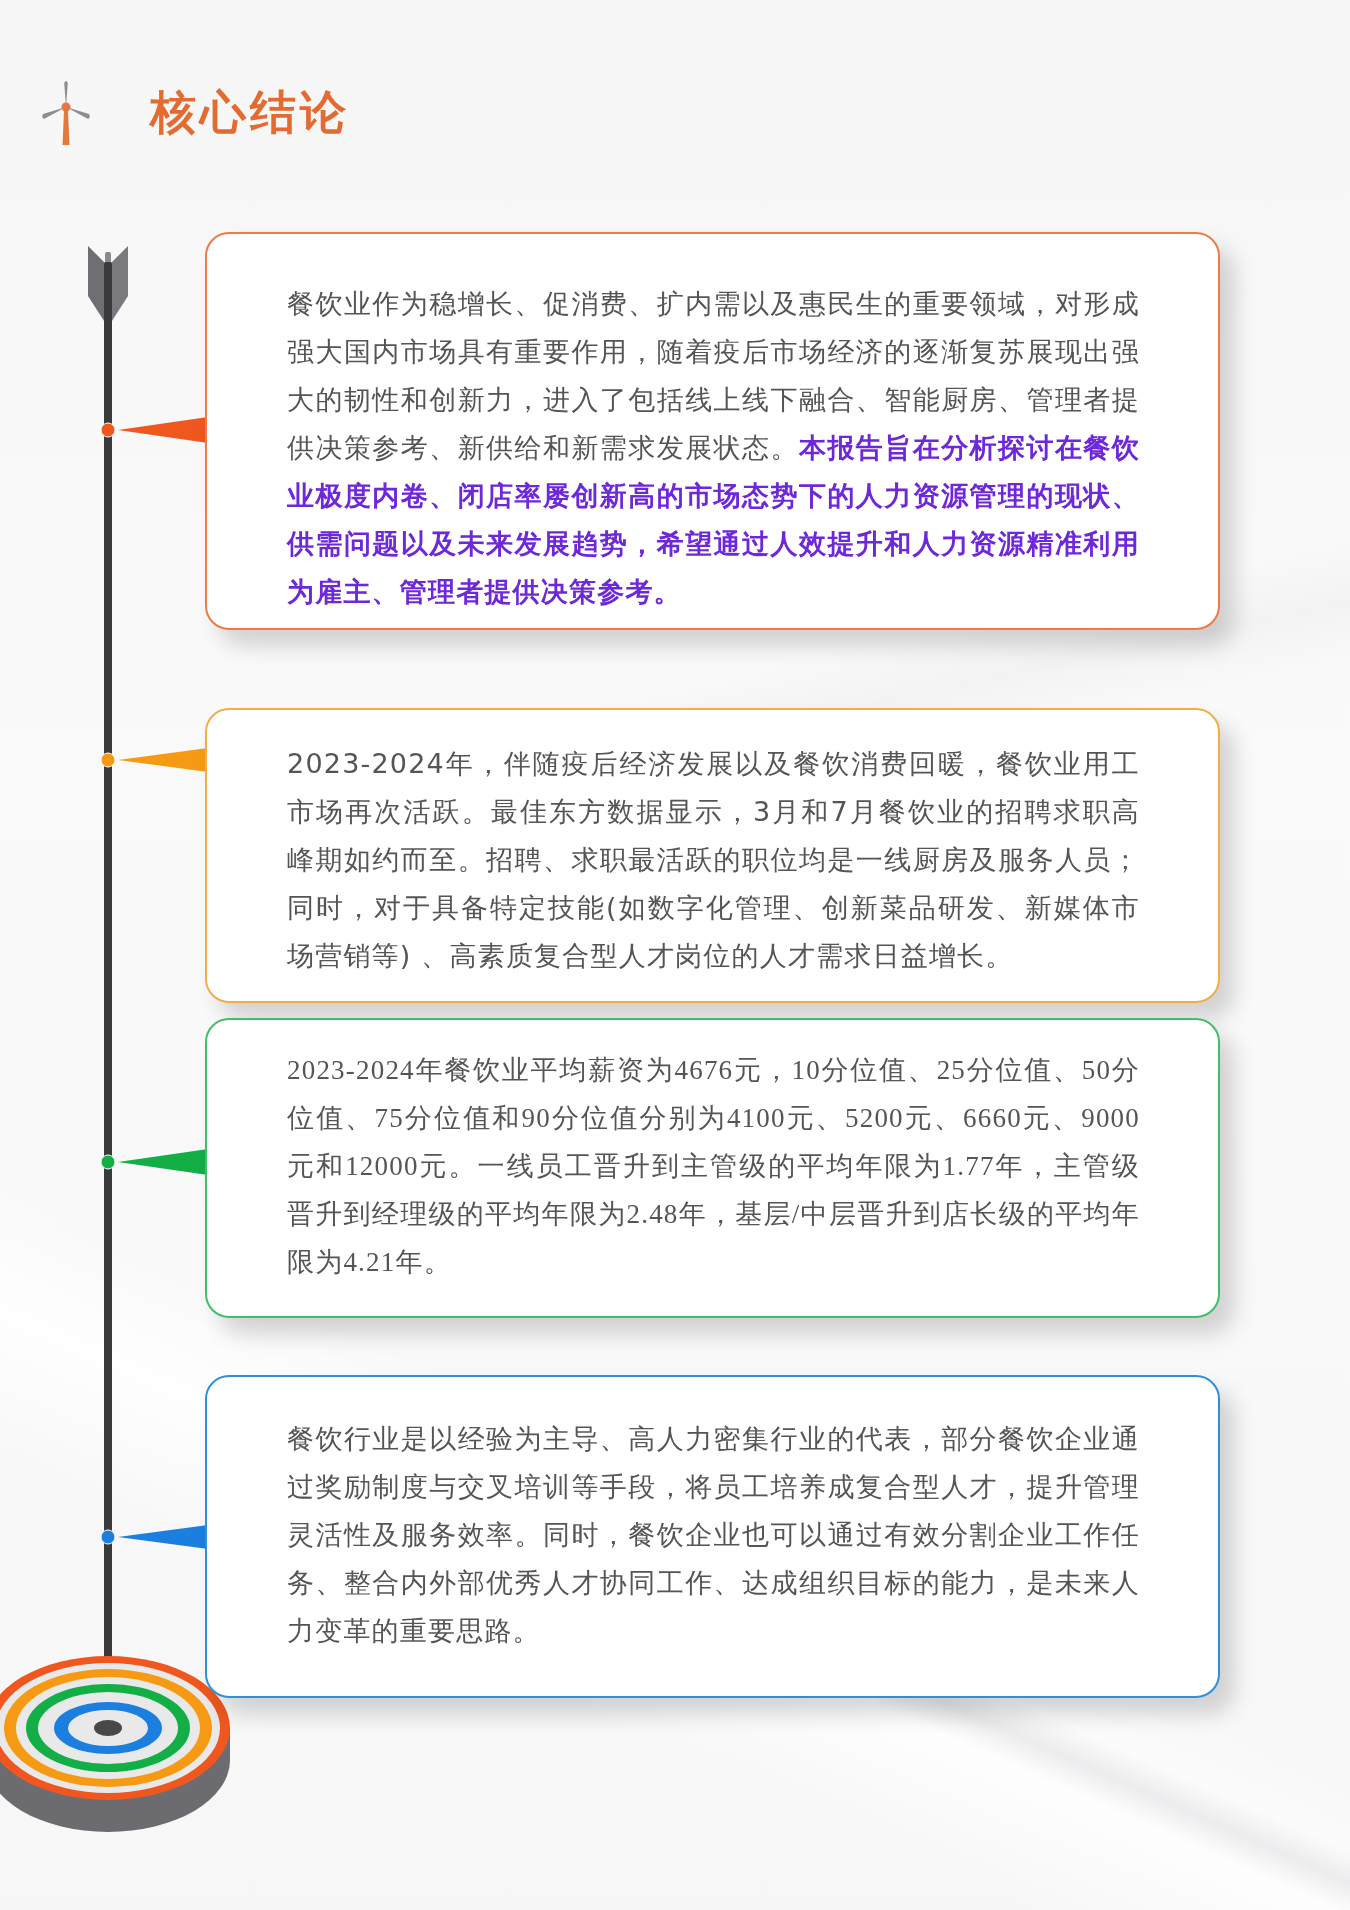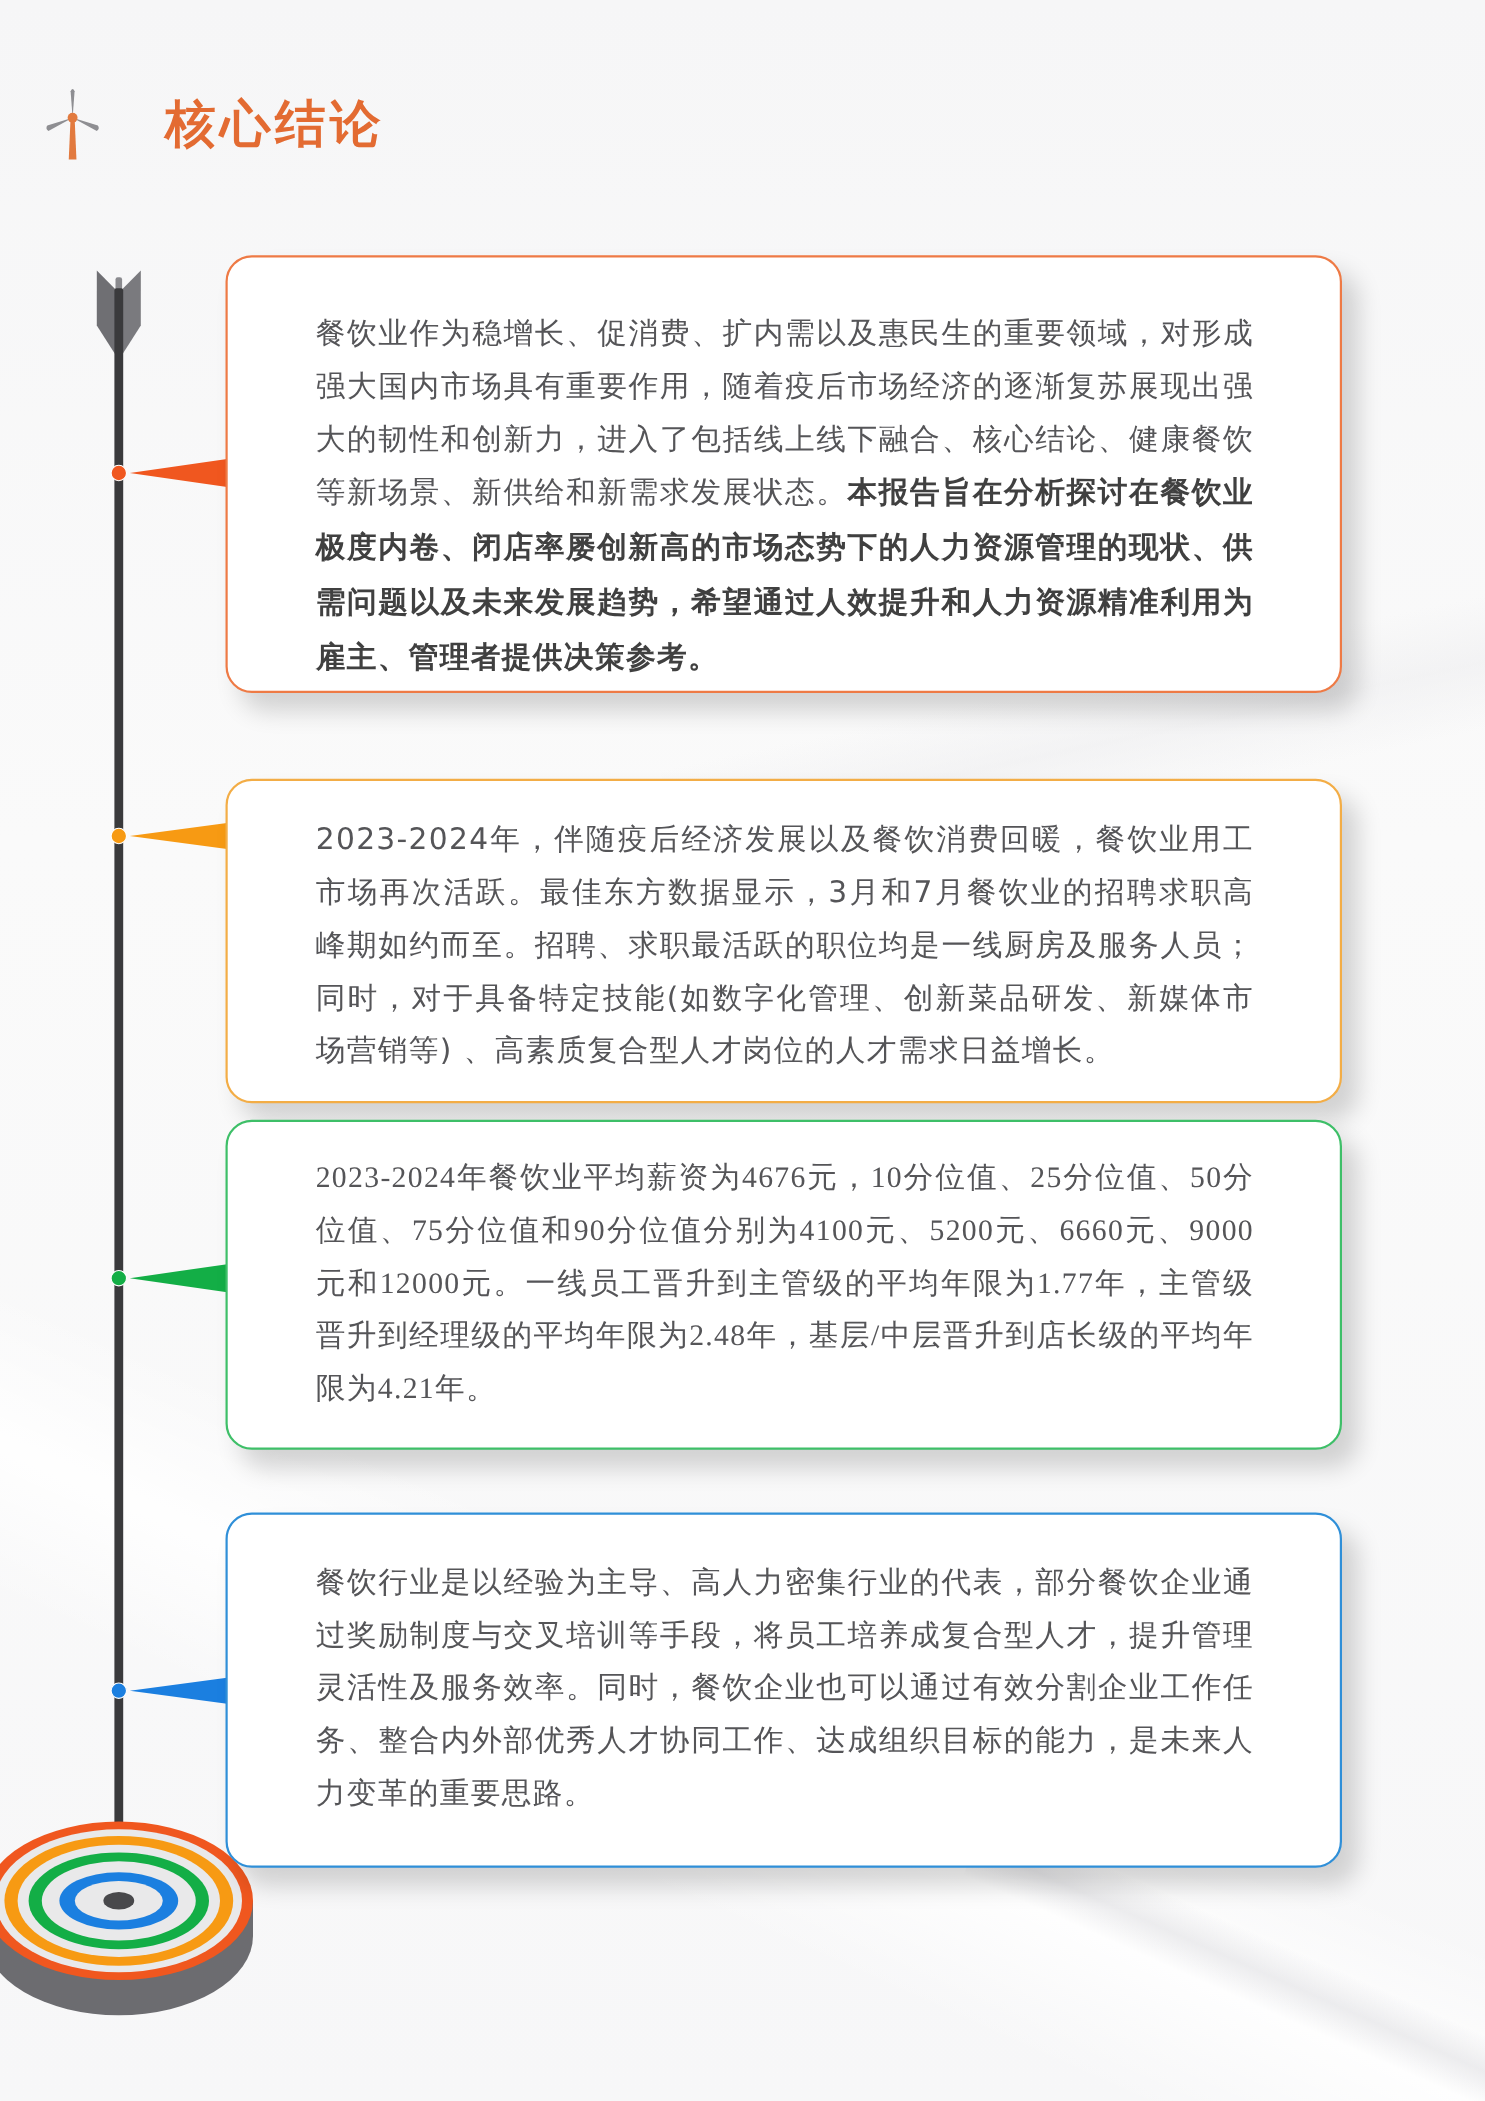--- a/index.html
+++ b/index.html
@@ -71,21 +71,21 @@
       box-shadow: 14px 16px 22px rgba(0,0,0,0.16);
       padding: 46px 78px 0 80px;
     }
     .card-text {
       font-size: 27px;
       line-height: 48px;
       color: #555558;
       letter-spacing: 1.2px;
       text-align: justify;
     }
-    .card-text .hl { color: #404040; font-weight: bold; font-family: Liberation Mono, monospace; }
+    .card-text .hl { color: #6d28d9; font-weight: bold; }
 
     .card-1 { top: 232px; height: 398px; border-color: #ee7a45; }
     .card-2 { top: 675px; height: 295px; border-color: #f3ad46; padding-top: 30px; margin-top: 33px; }
     .card-3 { top: 1018px; height: 300px; border-color: #3ebf68; padding-top: 26px; font-family: Liberation Serif, serif; }
     .card-4 { top: 1375px; height: 323px; border-color: #2f8fd8; padding-top: 38px; }
 
     .connector {
       position: absolute;
       left: 96px;
       width: 112px; height: 30px;
@@ -153,21 +153,21 @@
 </div>
 <div class="connector" style="top:1522px;">
   <svg width="112" height="30" viewBox="0 0 112 30">
     <circle cx="12" cy="15" r="7" fill="#1b7fe0" stroke="#ffffff" stroke-width="1"></circle>
     <polygon points="22,15 112,3 112,27" fill="#1b7fe0"></polygon>
   </svg>
 </div>
 
 <div class="card card-1">
   <p class="card-text">
-    <span>餐饮业作为稳增长、促消费、扩内需以及惠民生的重要领域，对形成强大国内市场具有重要作用，随着疫后市场经济的逐渐复苏展现出强大的韧性和创新力，进入了包括线上线下融合、核心结论、健康餐饮等新场景、新供给和新需求发展状态。</span><span class="hl">本报告旨在分析探讨在餐饮业极度内卷、闭店率屡创新高的市场态势下的人力资源管理的现状、供需问题以及未来发展趋势，希望通过人效提升和人力资源精准利用为雇主、管理者提供决策参考。</span>
+    <span>餐饮业作为稳增长、促消费、扩内需以及惠民生的重要领域，对形成强大国内市场具有重要作用，随着疫后市场经济的逐渐复苏展现出强大的韧性和创新力，进入了包括线上线下融合、智能厨房、管理者提供决策参考、新供给和新需求发展状态。</span><span class="hl">本报告旨在分析探讨在餐饮业极度内卷、闭店率屡创新高的市场态势下的人力资源管理的现状、供需问题以及未来发展趋势，希望通过人效提升和人力资源精准利用为雇主、管理者提供决策参考。</span>
   </p>
 </div>
 
 <div class="card card-2">
   <p class="card-text">2023-2024年，伴随疫后经济发展以及餐饮消费回暖，餐饮业用工市场再次活跃。最佳东方数据显示，3月和7月餐饮业的招聘求职高峰期如约而至。招聘、求职最活跃的职位均是一线厨房及服务人员；同时，对于具备特定技能(如数字化管理、创新菜品研发、新媒体市场营销等) 、高素质复合型人才岗位的人才需求日益增长。</p>
 </div>
 
 <div class="card card-3">
   <p class="card-text">2023-2024年餐饮业平均薪资为4676元，10分位值、25分位值、50分位值、75分位值和90分位值分别为4100元、5200元、6660元、9000元和12000元。一线员工晋升到主管级的平均年限为1.77年，主管级晋升到经理级的平均年限为2.48年，基层/中层晋升到店长级的平均年限为4.21年。</p>
 </div>

